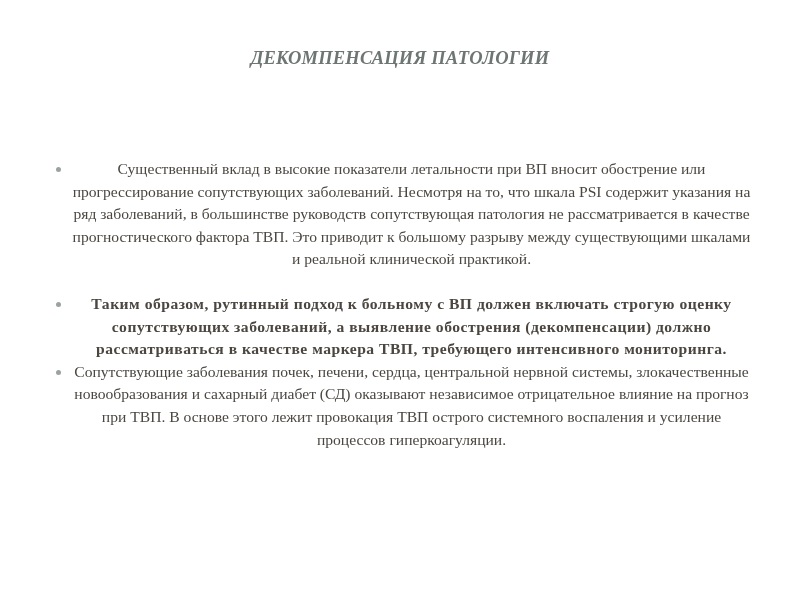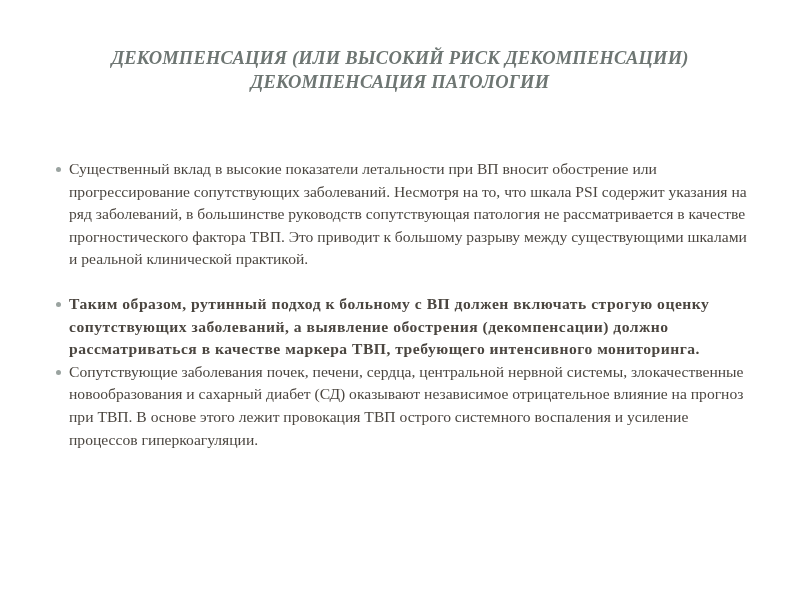--- a/index.html
+++ b/index.html
@@ -16,35 +16,34 @@
       font-size: 18.5px; line-height: 24px;
       color: #6e7673;
       letter-spacing: 0.2px;
     }
     .content {
       position: absolute; left: 54px; top: 158px; width: 700px;
       font-family: "Liberation Serif", "DejaVu Serif", serif;
       font-size: 15.6px; line-height: 22.6px;
       color: #4b4640;
     }
-    .bullet { position: relative; padding-left: 15px; }
+    .bullet { position: relative; padding-left: 15px; text-align: center; }
     .bullet .dot {
       position: absolute; left: 2px; top: 9px; width: 5px; height: 5px;
       border-radius: 50%; background: #9aa3a0;
     }
     .b1 { margin-bottom: 22px; }
     .b2 { margin-bottom: 22px; }
     .b3 { font-weight: bold; letter-spacing: 0.5px; }
   </style>
 </head>
 <body>
 
 <div class="slide">
   <div class="title">
-    <div>ДЕКОМПЕНСАЦИЯ (ИЛИ ВЫСОКИЙ РИСК ДЕКОМПЕНСАЦИИ)</div>
     <div>ДЕКОМПЕНСАЦИЯ ПАТОЛОГИИ</div>
   </div>
 
   <div class="content">
     <div class="bullet b1">
       <span class="dot"></span>
       <span>Существенный вклад в высокие показатели летальности при ВП вносит обострение или прогрессирование сопутствующих заболеваний. Несмотря на то, что шкала PSI содержит указания на ряд заболеваний, в большинстве руководств сопутствующая патология не рассматривается в качестве прогностического фактора ТВП. Это приводит к большому разрыву между существующими шкалами и реальной клинической практикой.</span>
     </div>
     <div class="bullet b3">
       <span class="dot"></span>

